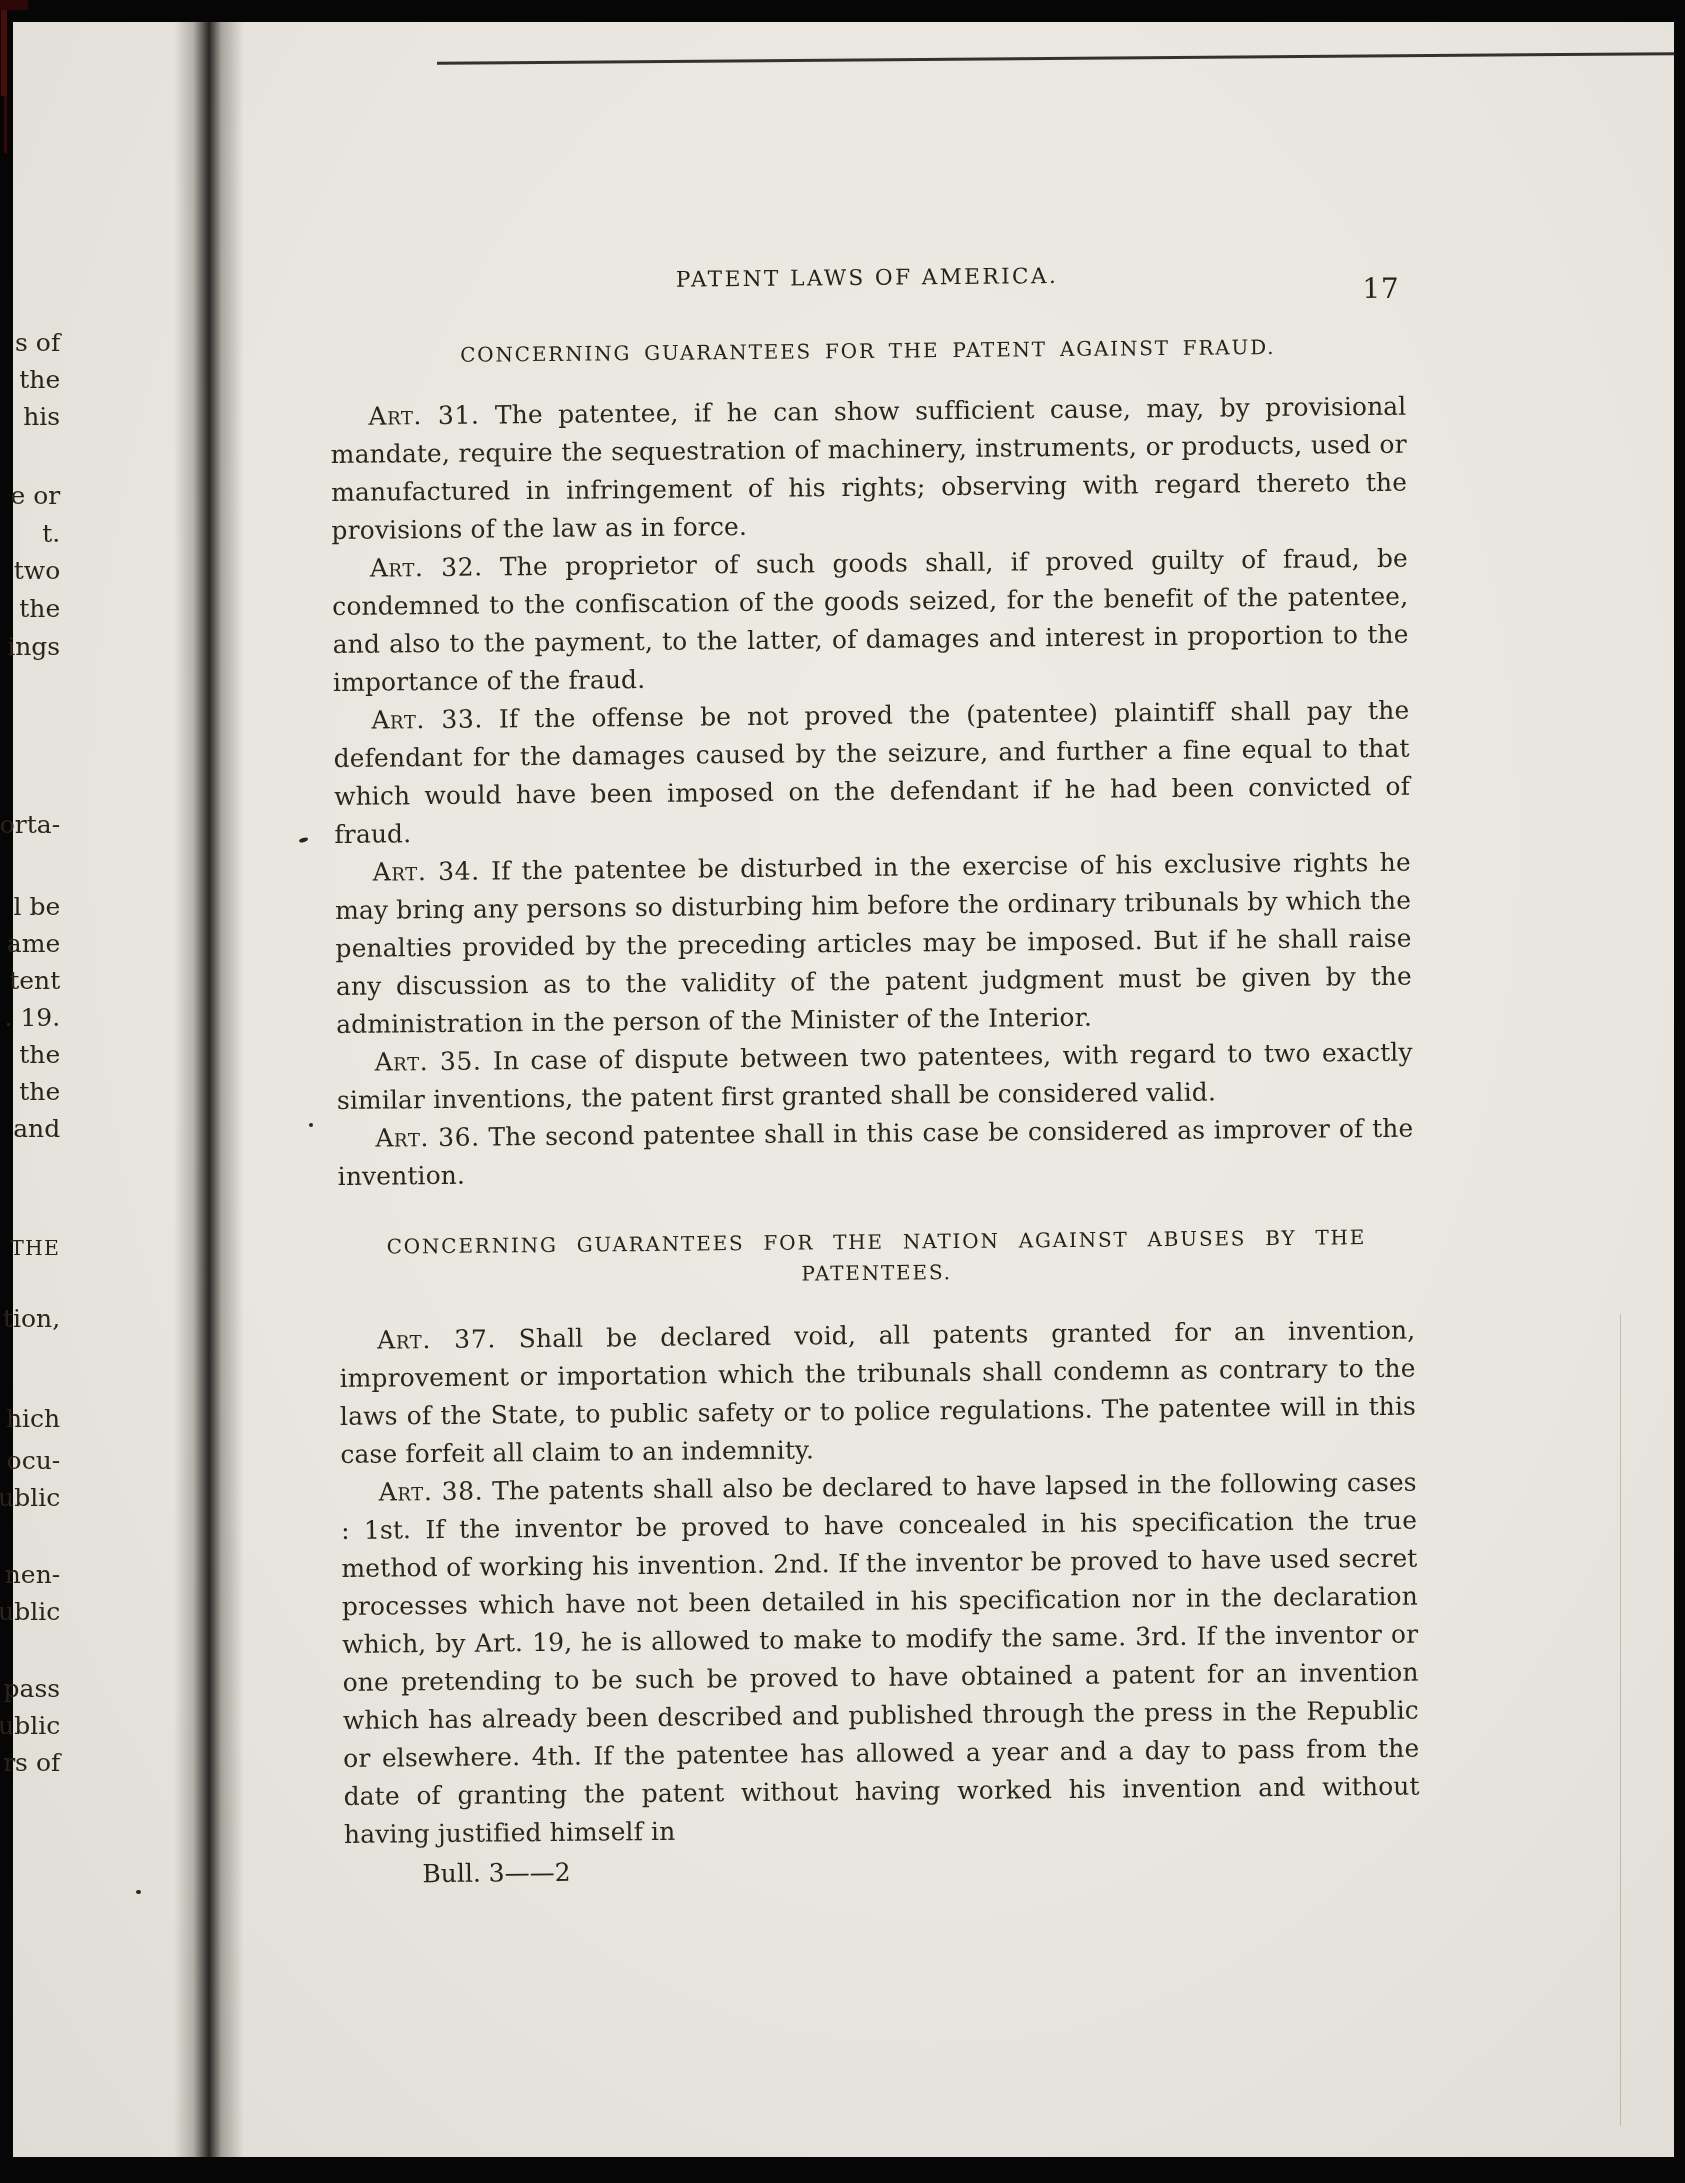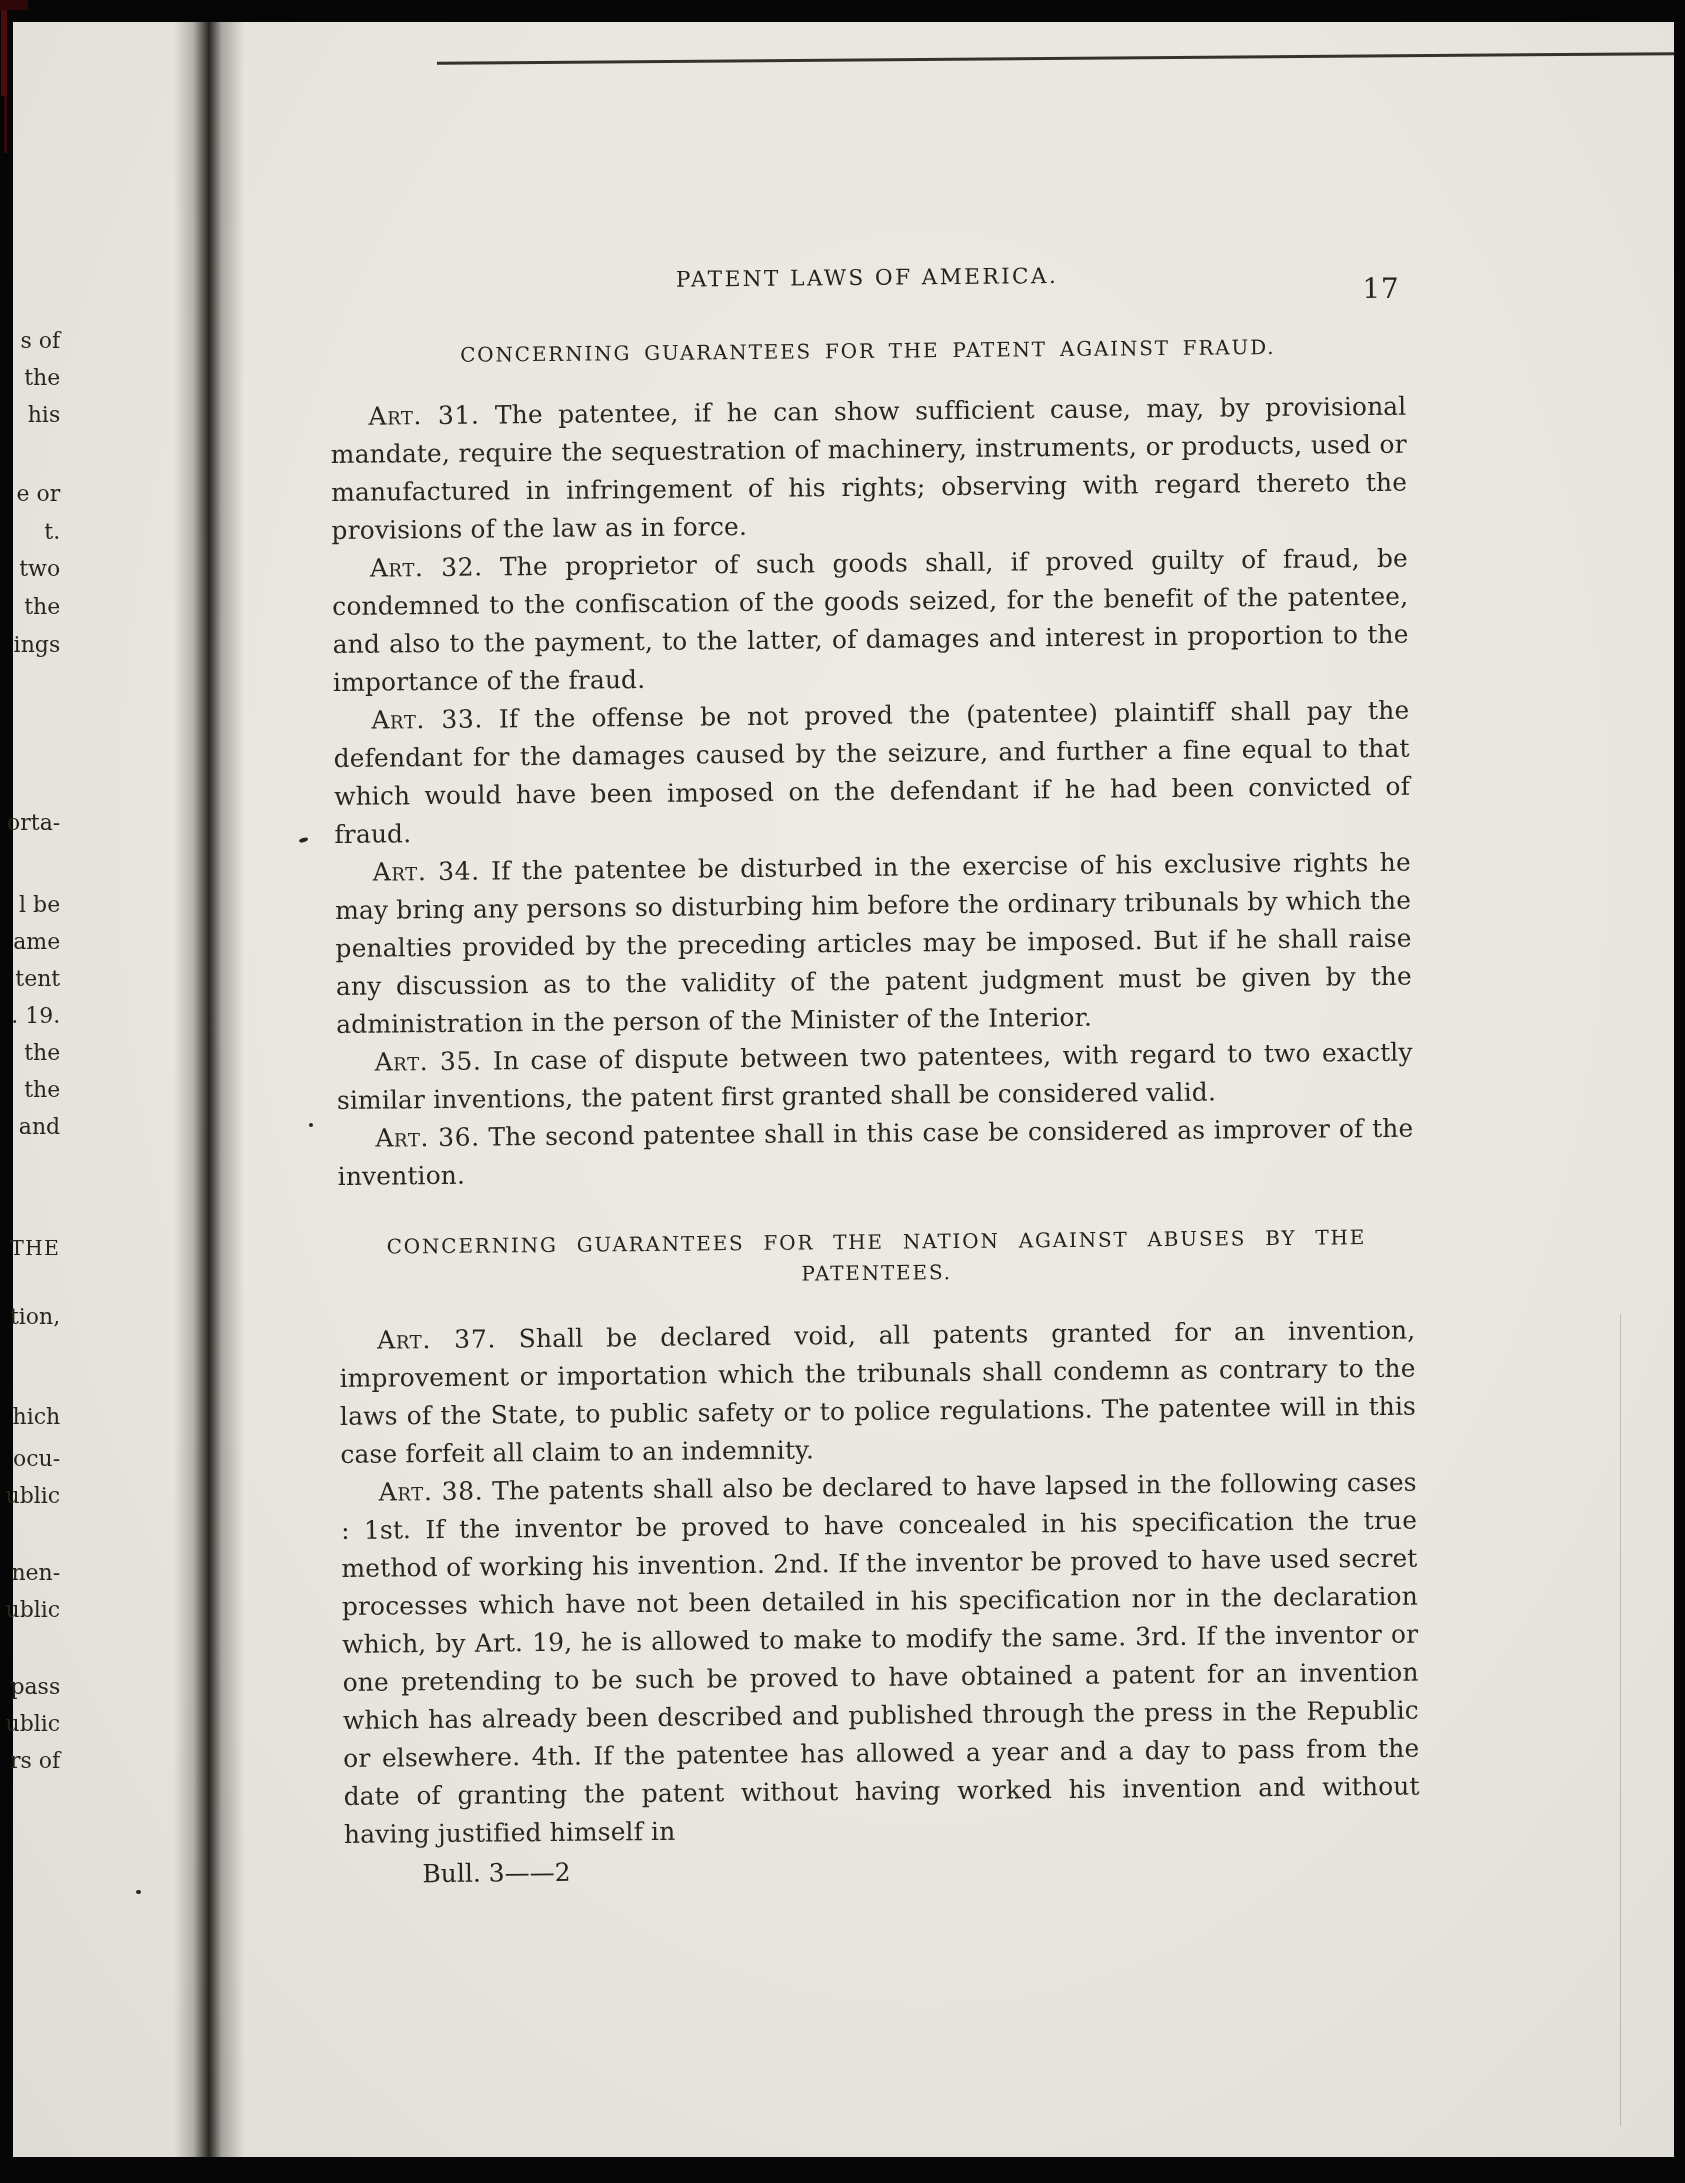--- a/index.html
+++ b/index.html
@@ -40,21 +40,21 @@
   
   .fold {
     position: absolute; right: 53px; top: 1292px; width: 1.2px; height: 812px;
     background: rgba(60,50,40,0.22);
   }
 
   
   .left-strip { position: absolute; left: 0; top: 0; width: 47px; height: 100%; }
   .frag {
     position: absolute; right: 0; display: block;
-    font-size: 22px; color: #2b241c; white-space: nowrap;
+    font-size: 25px; color: #2b241c; white-space: nowrap;
   }
   .frag.caps { font-size: 20.4px; letter-spacing: 1.2px; }
 
   
   .main-text {
     position: absolute; left: 316px; top: 248px; width: 1076px;
     color: #2b251d;
     transform: rotate(-0.55deg);
     transform-origin: top left;
   }

